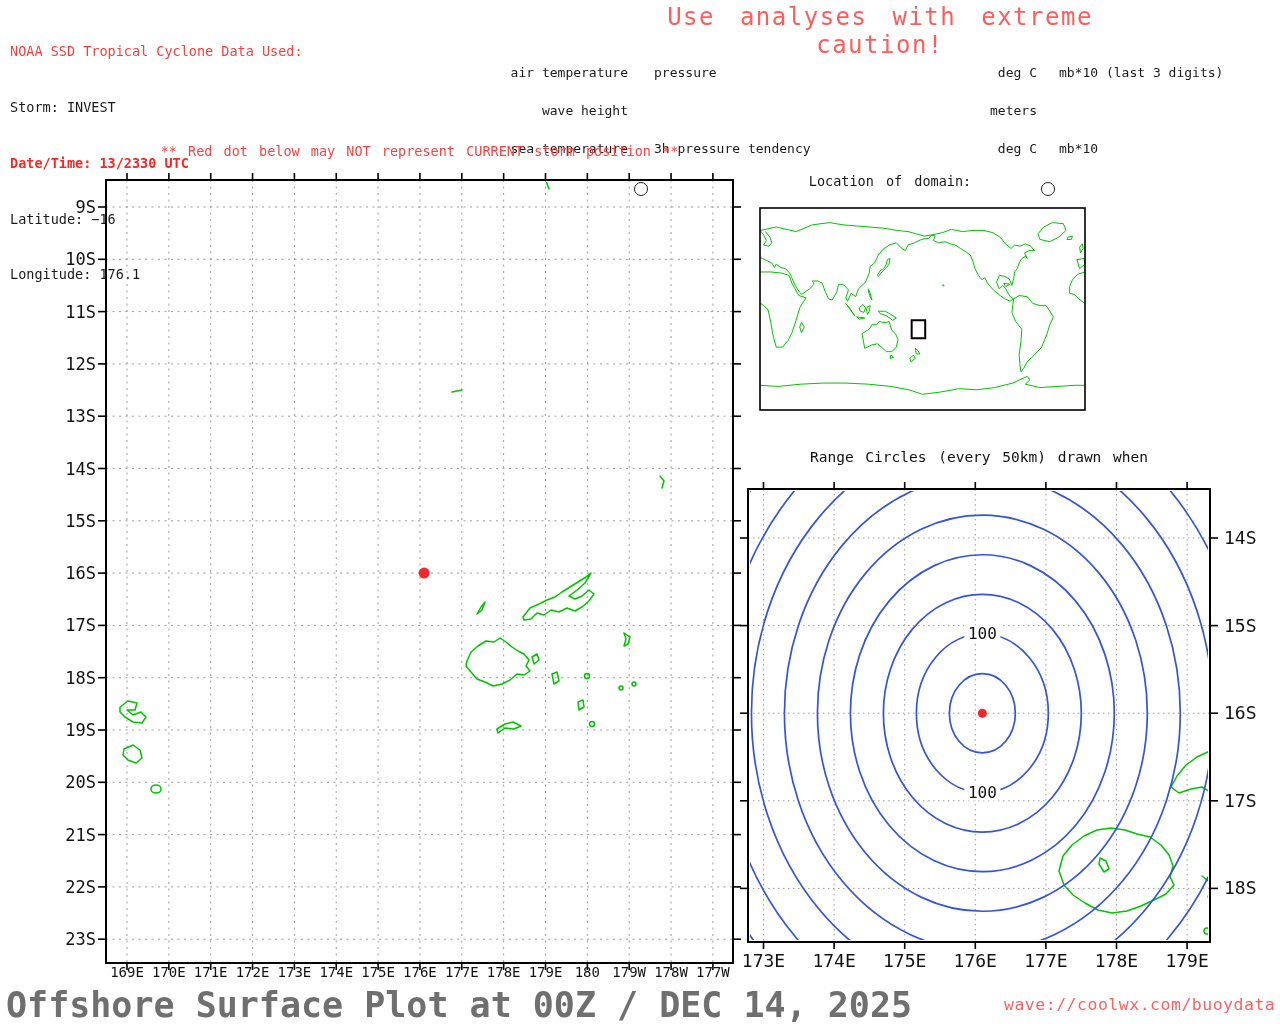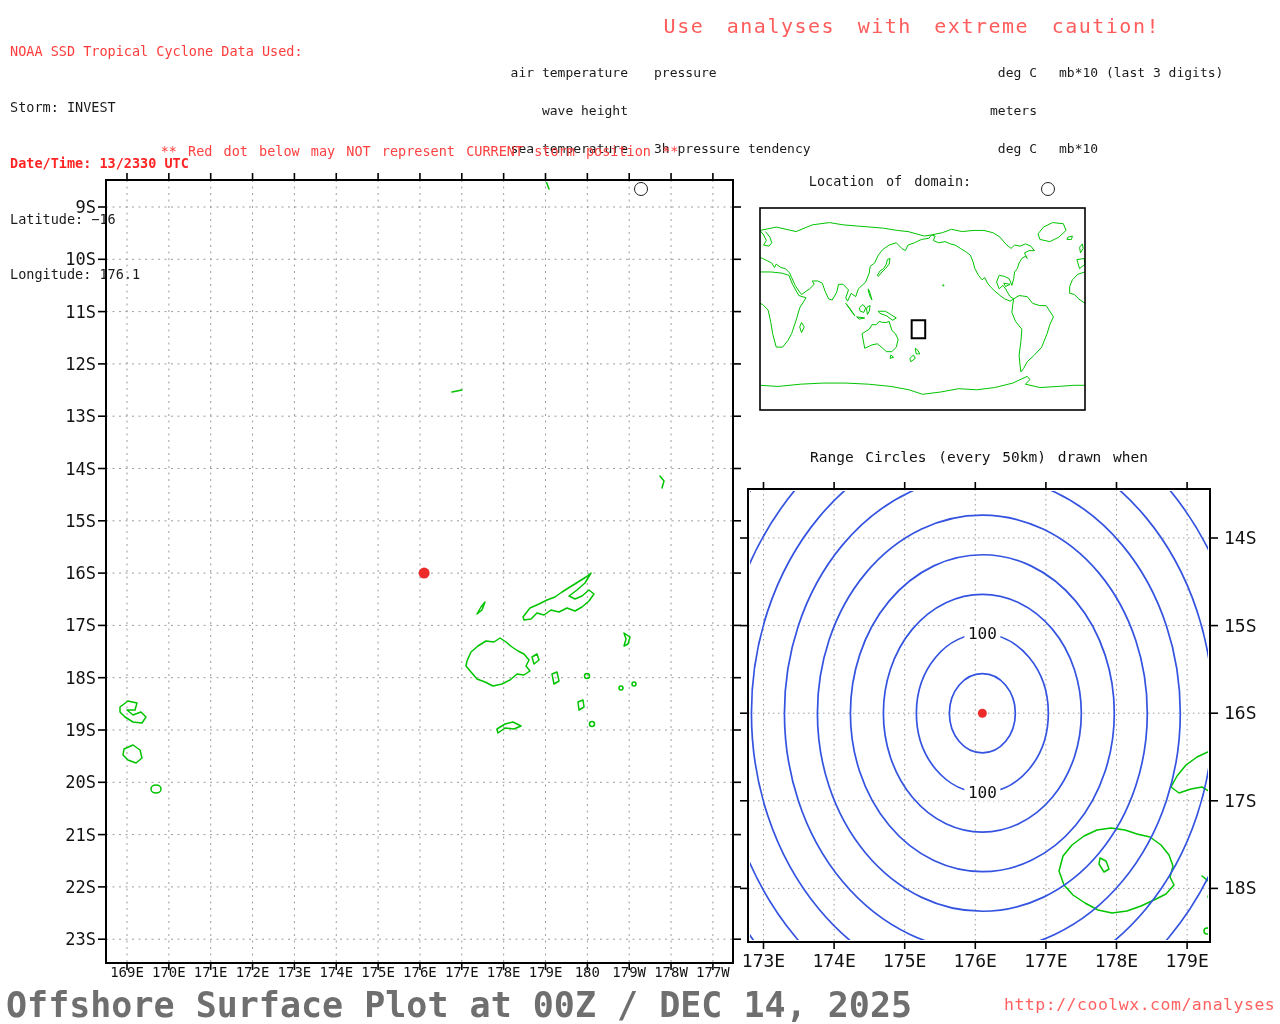--- a/index.html
+++ b/index.html
@@ -5,21 +5,21 @@
   html,body{margin:0;padding:0;background:#fff;}
   .stage{position:relative;width:1280px;height:1024px;background:#fff;overflow:hidden;
          font-family:"DejaVu Sans Mono",monospace;color:#111;}
   .abs{position:absolute;}
   
   .hdr{left:10px;top:5px;font-size:13.5px;line-height:18.6px;white-space:pre;}
   .red{color:#ff3b3b;}
   .redbold{color:#ff2424;font-weight:bold;}
   .blk{color:#1a1a1a;}
   
-  .caution{left:600px;top:14px;width:560px;text-align:right;font-size:20px;color:#ff5c5c;
+  .caution{left:600px;top:3px;width:560px;text-align:center;font-size:24px;color:#ff5c5c;
            letter-spacing:1.5px;word-spacing:9px;}
   
   .legend{display:grid;font-size:13px;line-height:12.8px;color:#1a1a1a;}
   .lg-left{text-align:right;white-space:pre;}
   .lg-right{text-align:left;white-space:pre;}
   .lg-circ{grid-row:2;display:flex;align-items:center;justify-content:center;}
   .circ{width:12px;height:12px;border:1.4px solid #222;border-radius:50%;}
   .station-legend{left:436px;top:41px;grid-template-columns:192px 26px 220px;}
   .units-legend{left:975px;top:41px;grid-template-columns:62px 22px 230px;}
   
@@ -361,14 +361,14 @@
         <rect x="964.3599999999996" y="783.4258297910826" width="36" height="17" fill="#fff"></rect>
         <text x="982.3599999999996" y="797.9258297910826" text-anchor="middle" class="lbl-100">100</text>
         <circle cx="982.3599999999996" cy="713.2" r="4.5" fill="#ed2b2b"></circle>
       </g>
 
     <rect class="box" x="106" y="180" width="627" height="783"></rect>
     <rect class="box" x="748" y="489" width="462" height="453"></rect>
   </svg>
 
   <div class="abs foot-title">Offshore Surface Plot at 00Z / DEC 14, 2025</div>
-  <div class="abs foot-url">http://coolwx.com/analyses</div>
+  <div class="abs foot-url">wave://coolwx.com/buoydata</div>
 </div>
 
 </body></html>

